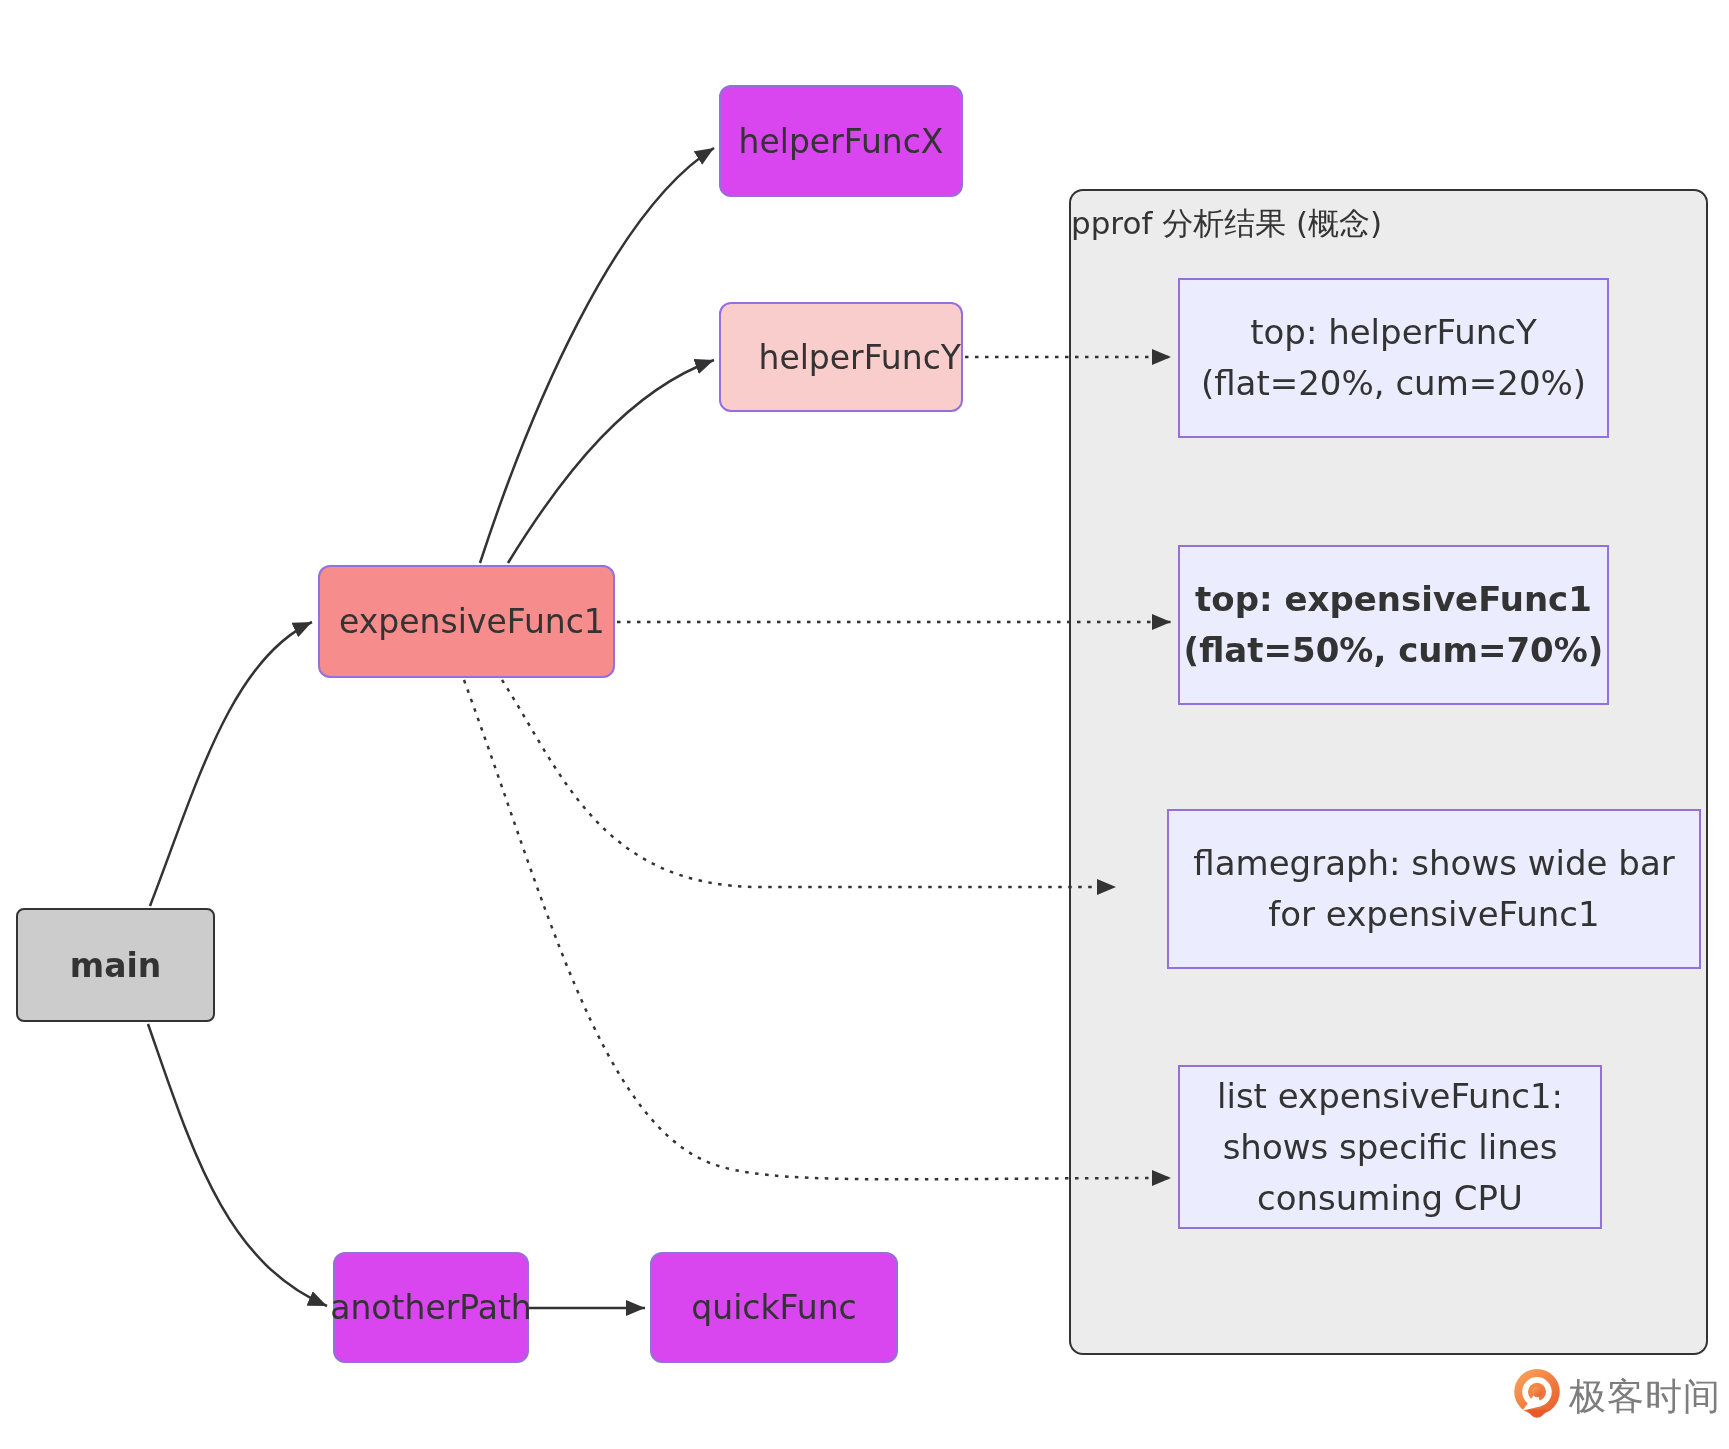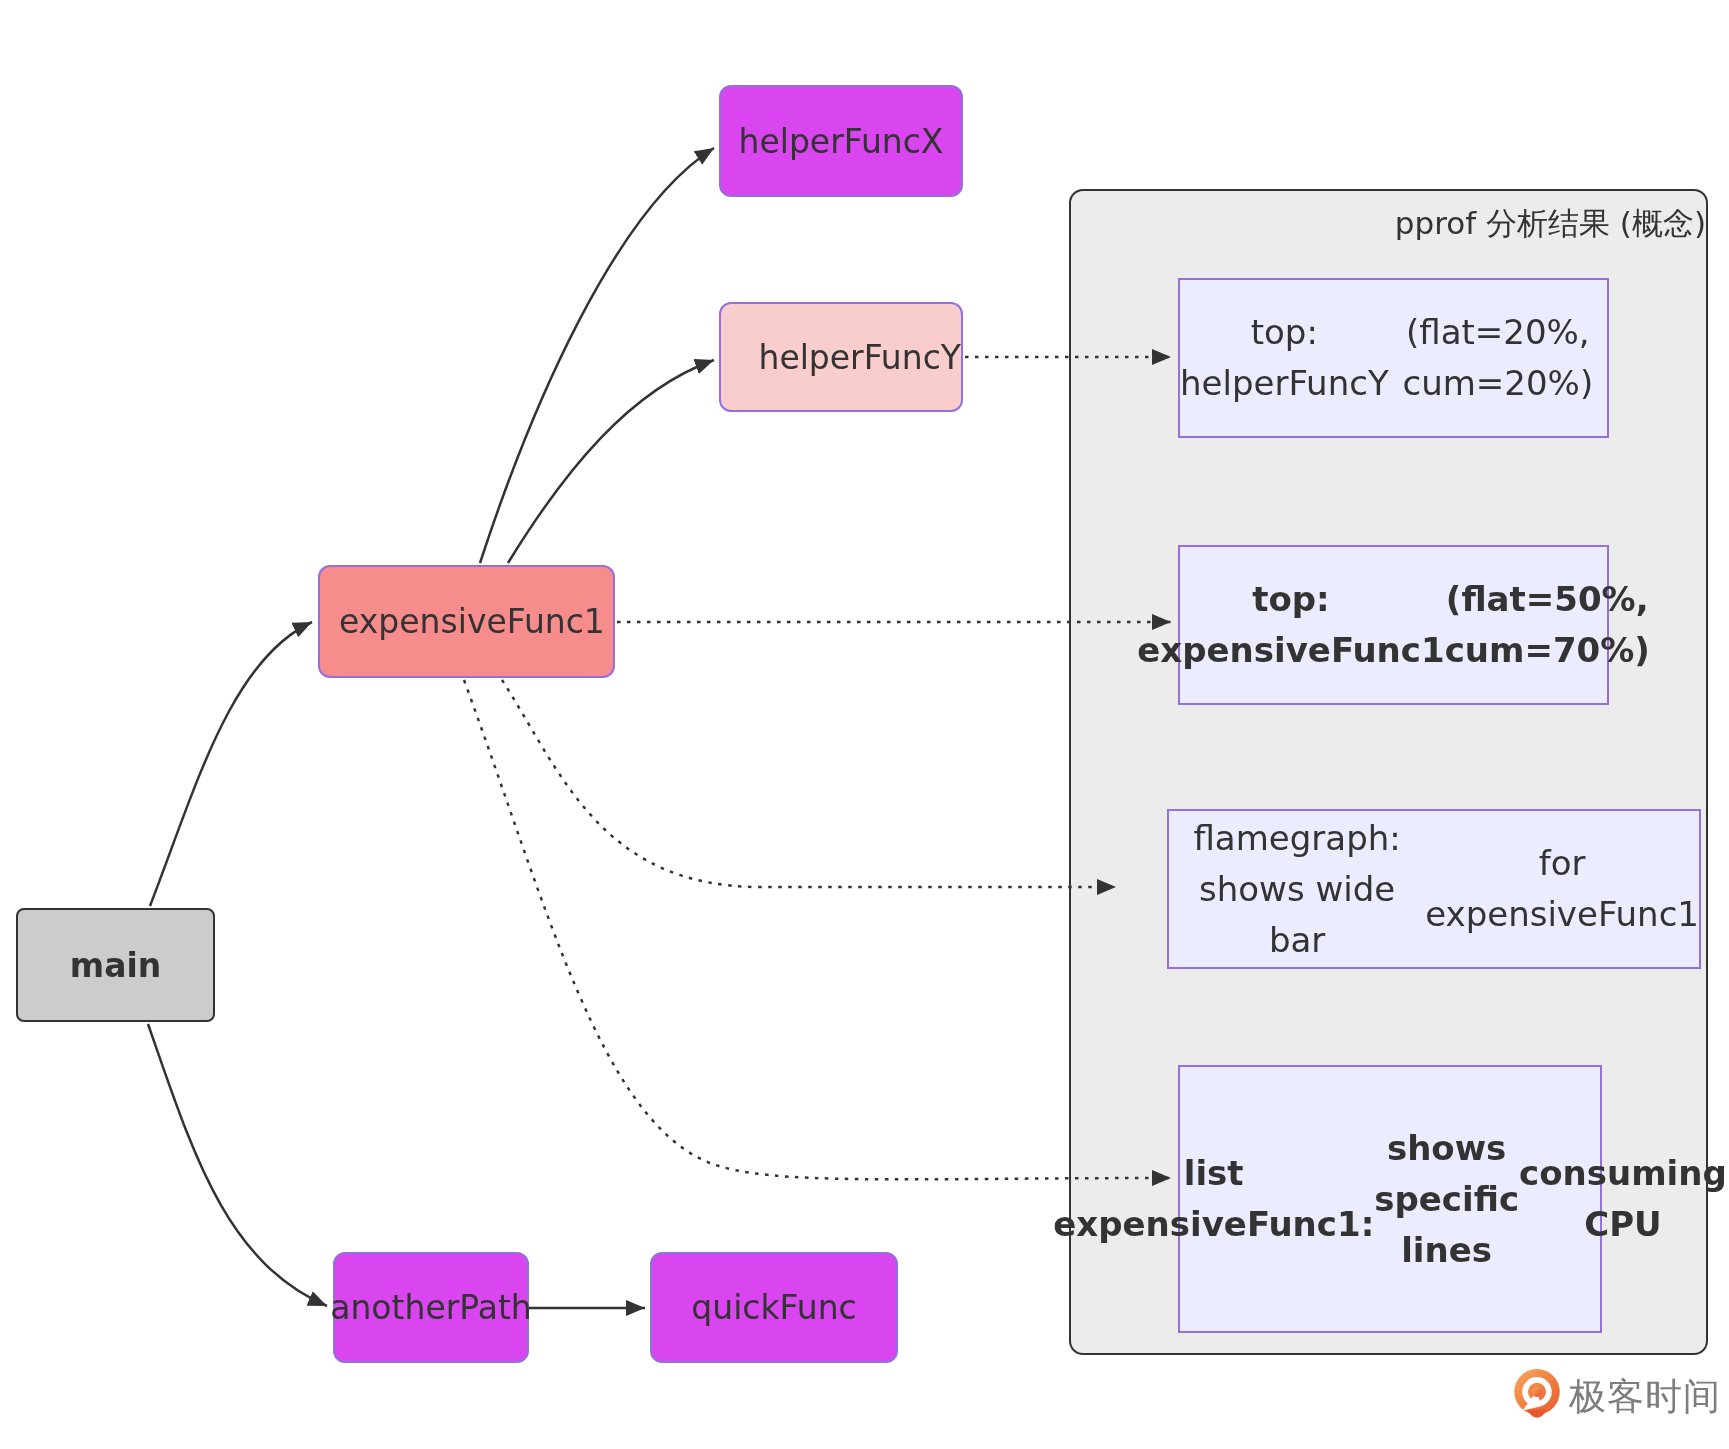--- a/index.html
+++ b/index.html
@@ -29,33 +29,33 @@
   .n-another{left:333px;top:1252px;width:196px;height:111px;}
   .n-quick{left:650px;top:1252px;width:248px;height:111px;}
   
   .panel{
     position:absolute;left:1069px;top:189px;width:639px;height:1166px;
     box-sizing:border-box;
     background:#ECECEC;border:2px solid #333333;border-radius:14px;
   }
   .panel-title{
     position:absolute;left:0;top:12px;width:100%;
-    text-align:right;font-size:31px;color:#333333;
+    text-align:left;font-size:31px;color:#333333;
   }
   .result{
     position:absolute;
-    display:flex;flex-direction:row;align-items:center;justify-content:center;
+    display:flex;flex-direction:column;align-items:center;justify-content:center;
     box-sizing:border-box;
     background:#ECECFF;border:2px solid #9370DB;
     color:#333333;font-size:34px;line-height:51px;text-align:center;
   }
   .r1{left:107px;top:87px;width:431px;height:160px;}
   .r2{left:107px;top:354px;width:431px;height:160px;font-weight:bold;}
   .r3{left:52px;top:618px;width:534px;height:160px;margin-left:44px;}
-  .r4{left:107px;top:874px;width:424px;height:268px;font-weight:bold;}
+  .r4{left:107px;top:874px;width:424px;height:164px;}
   
   svg.edges{position:absolute;left:0;top:0;width:1729px;height:1449px;pointer-events:none;}
   .edge{fill:none;stroke:#333333;stroke-width:2.5px;}
   .edge.dotted{stroke-dasharray:3.5 6.5;}
   
   .logo{
     position:absolute;left:1512px;top:1368px;
     display:flex;align-items:center;gap:7px;
   }
   .logo-text{

